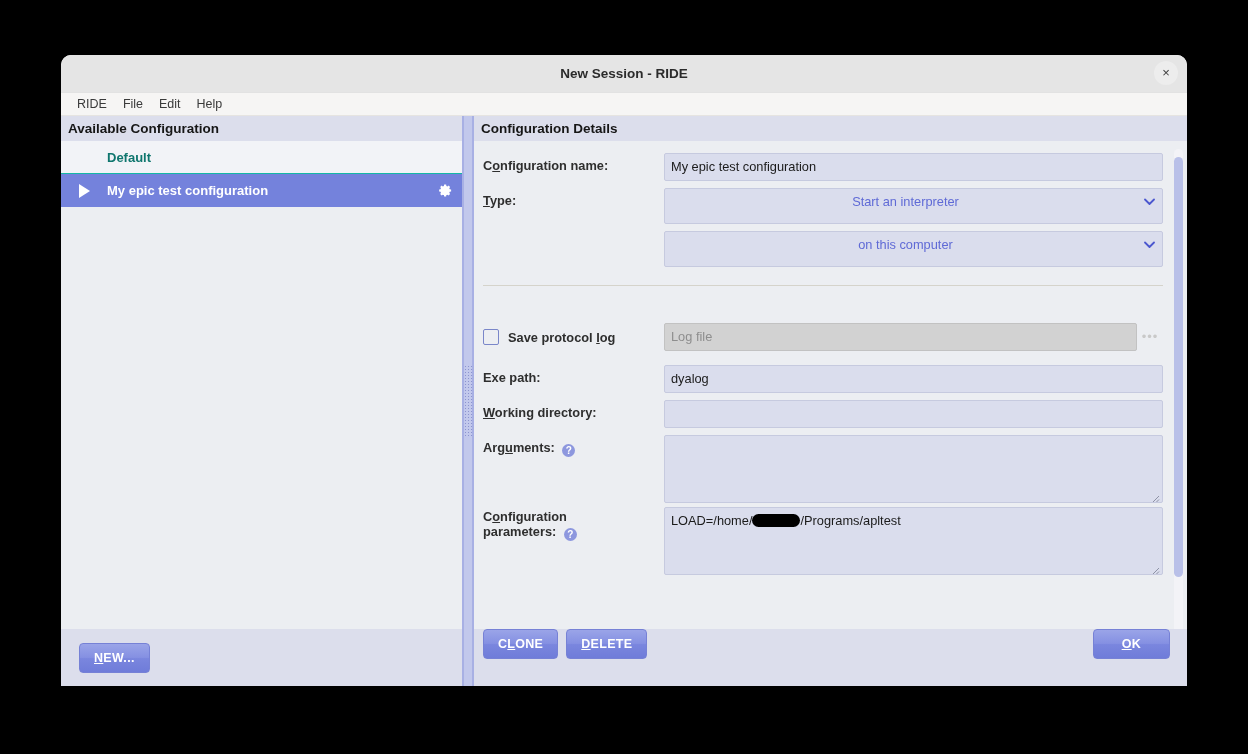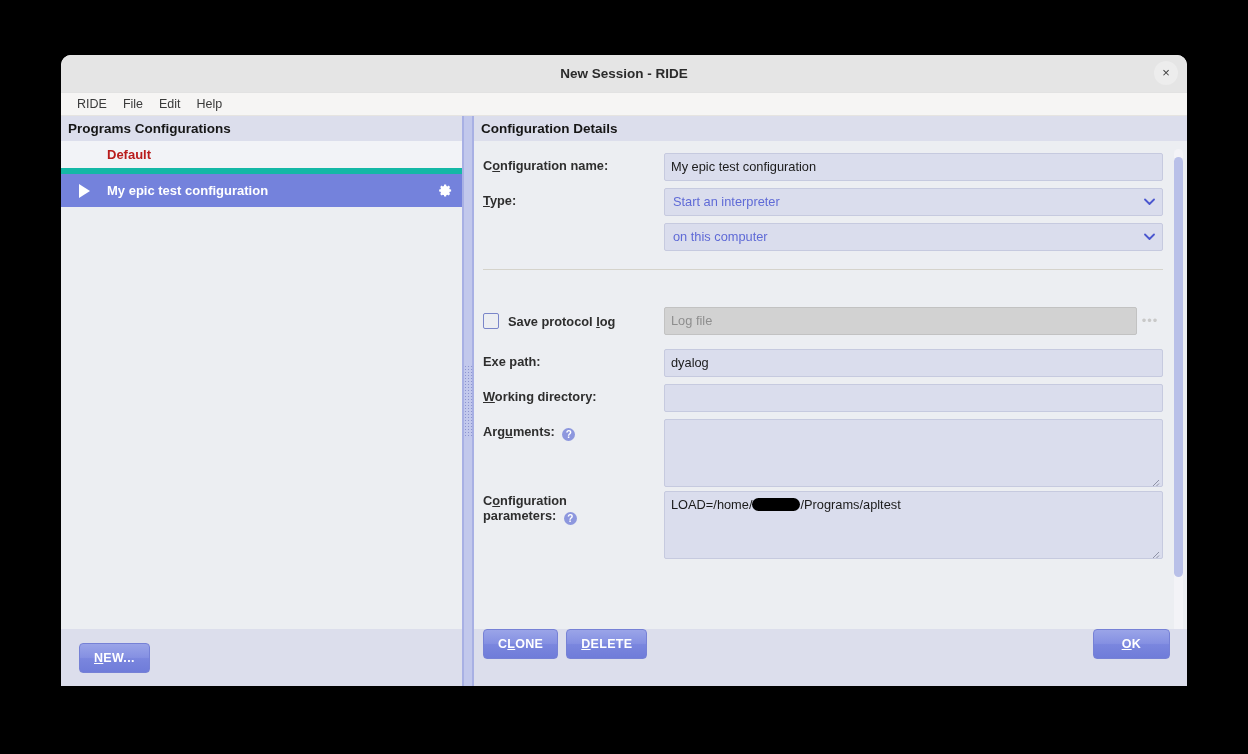--- a/index.html
+++ b/index.html
@@ -111,22 +111,22 @@
     height: 33px;
     display: flex;
     align-items: center;
     font-size: 13px;
     font-weight: bold;
     cursor: pointer;
     box-sizing: border-box;
   }
   .config-row.plain {
     background: #f2f3f7;
-    color: #b91c1c;
-    border-bottom: 6px solid #14b8a6;
+    color: #0f766e;
+    border-bottom: 1px solid #14b8a6;
   }
   .config-row.selected {
     background: #7482dc;
     color: #ffffff;
   }
   .row-marker {
     width: 46px;
     text-align: center;
     font-size: 12px;
     line-height: 0;
@@ -235,32 +235,33 @@
   }
   .txt-box.disabled {
     background: #d2d2d2;
     border-color: #c2c2c2;
     color: #8e8e8e;
   }
 
   .sel {
     position: relative;
     width: 100%;
-    height: 28px;
+    height: 36px;
     box-sizing: border-box;
     background: #dadded;
     border: 1px solid #c6cadf;
     border-radius: 2px;
     font-size: 12.8px;
     color: #5f6ad6;
     padding: 0 24px 0 8px;
     line-height: 26px;
     cursor: pointer;
     white-space: nowrap;
     overflow: hidden;
+    text-align: center;
   }
   .sel .chev {
     position: absolute;
     right: 7px;
     top: 0;
     line-height: 26px;
     color: #4b57cf;
     font-size: 11px;
   }
 
@@ -430,21 +431,21 @@
   <div id="menubar">
     <div class="menu-item">RIDE</div>
     <div class="menu-item">File</div>
     <div class="menu-item">Edit</div>
     <div class="menu-item">Help</div>
   </div>
 
   <div id="body">
 
     <div id="left-pane">
-      <div class="pane-header">Programs Configurations</div>
+      <div class="pane-header">Available Configuration</div>
 
       <div id="config-list">
 
         <div class="config-row plain">
           <div class="row-marker"></div>
           <div class="row-label">Default</div>
           <div class="row-gear"></div>
         </div>
 
         <div class="config-row selected">

